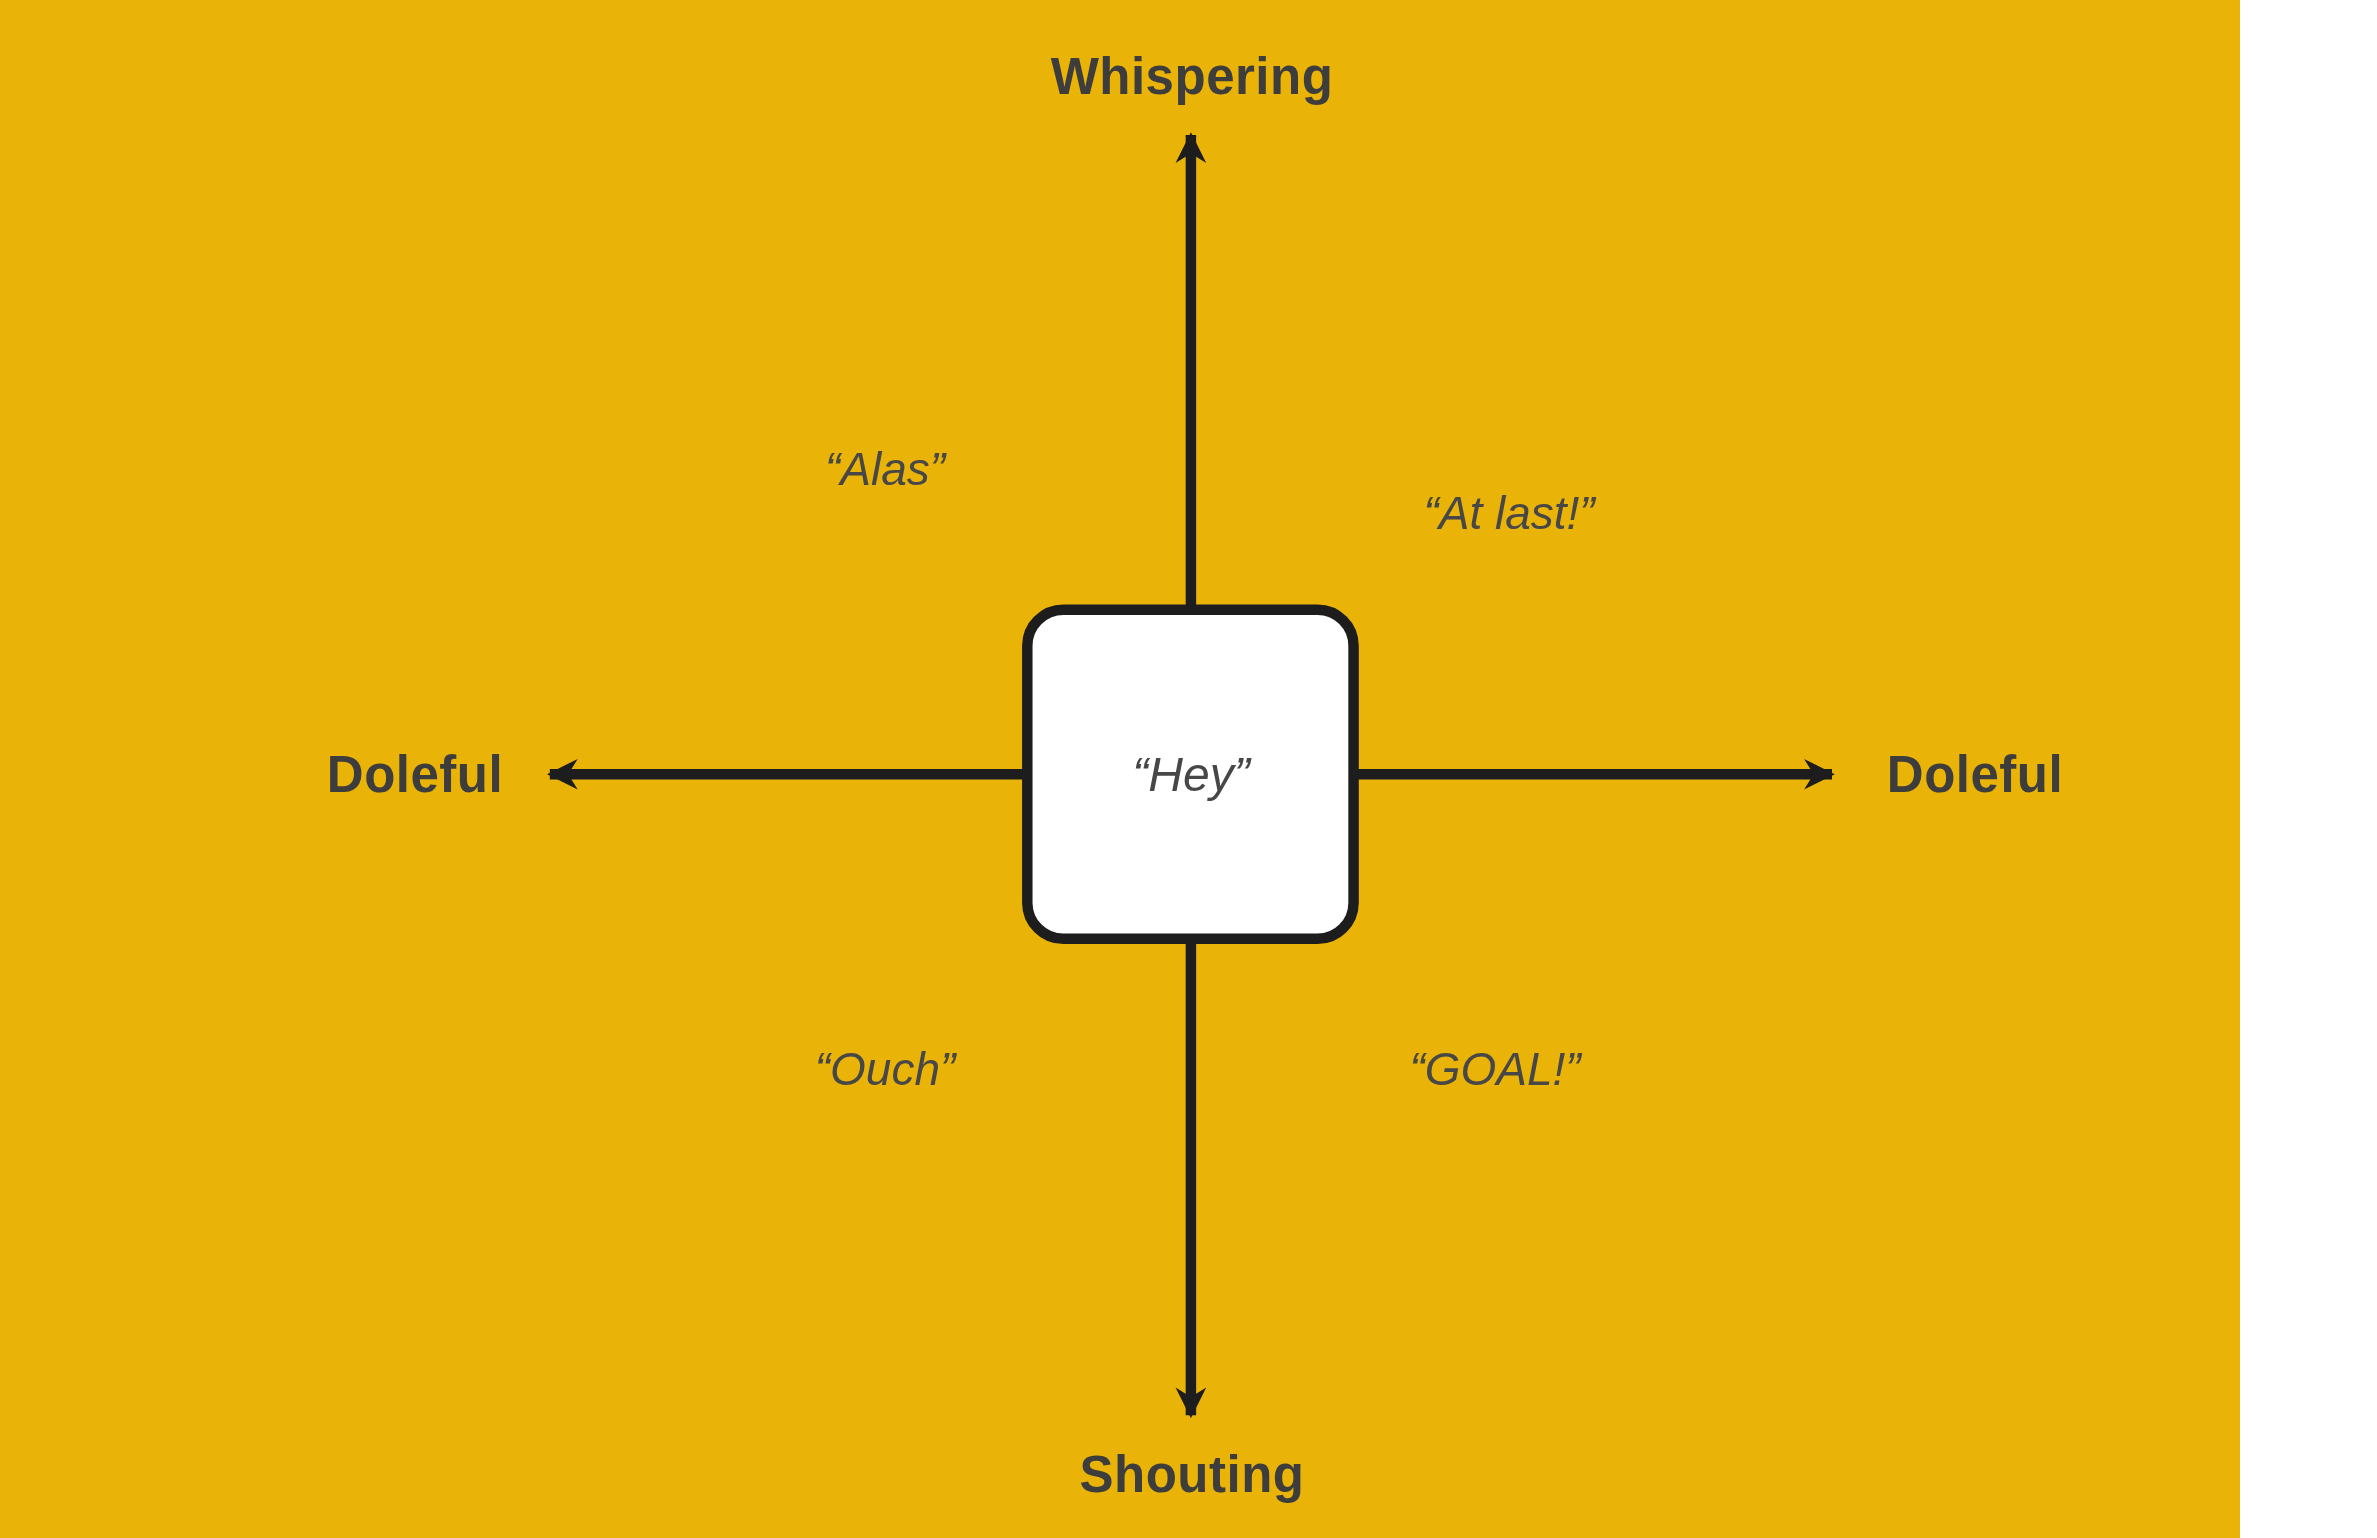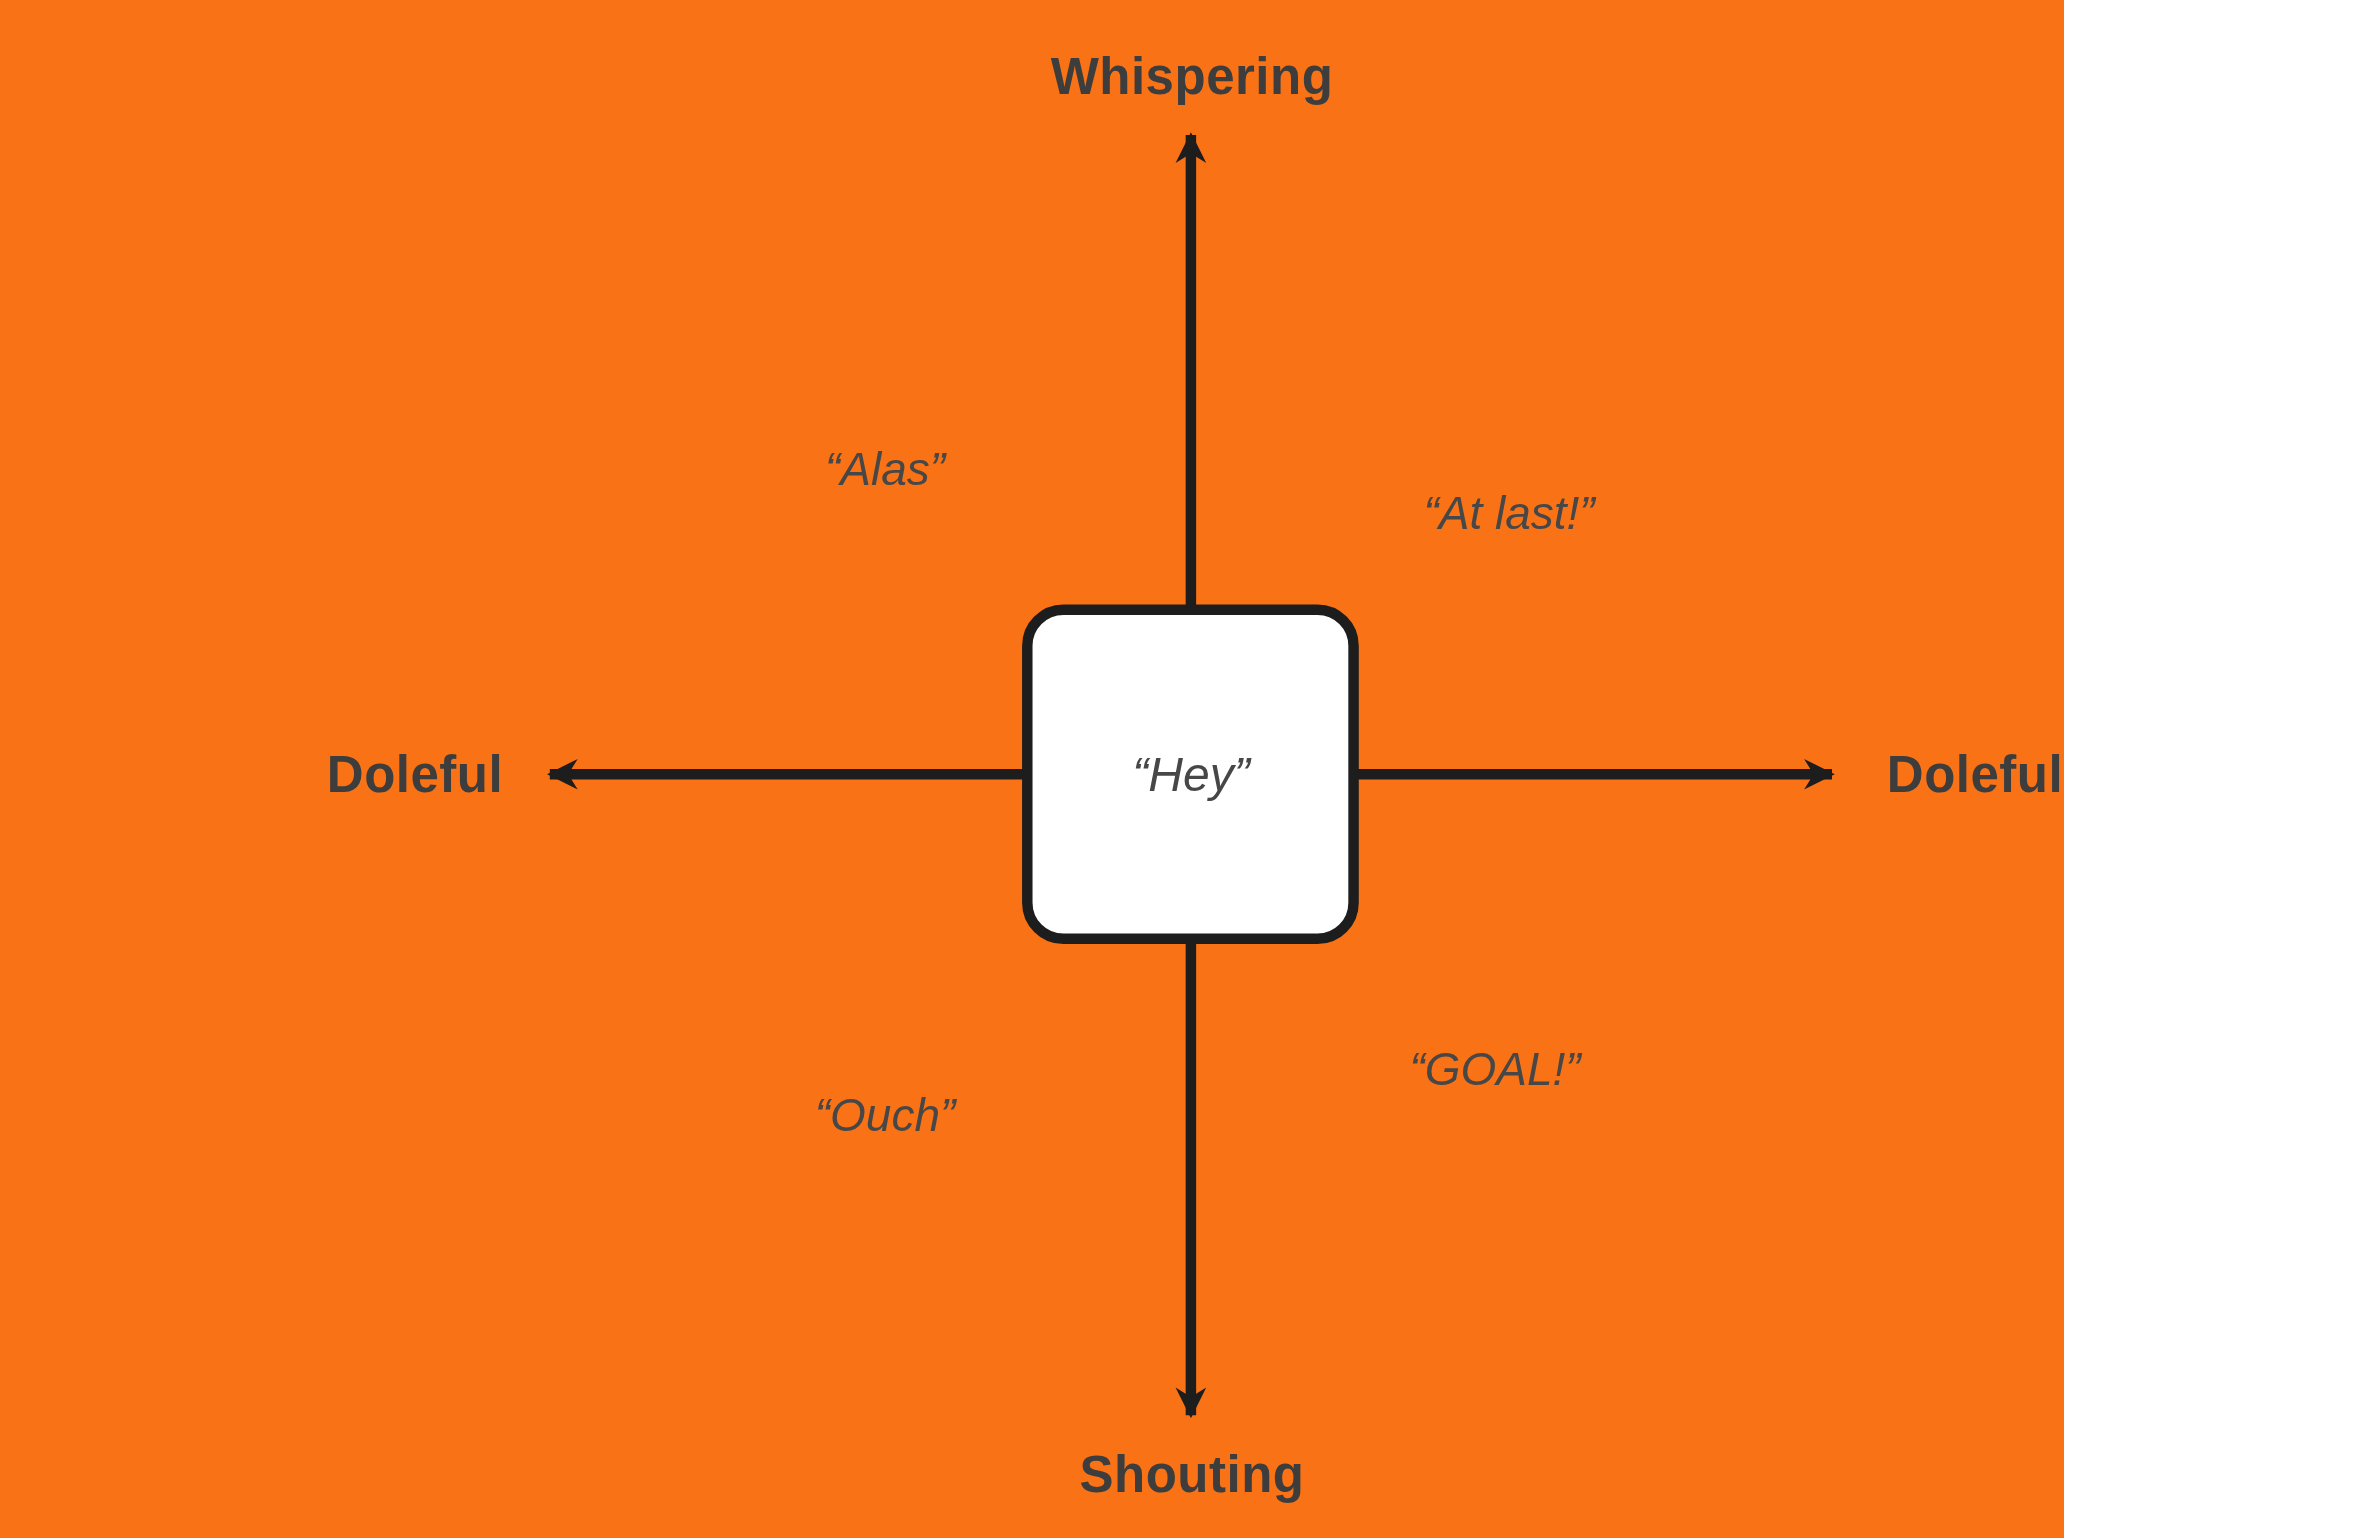--- a/index.html
+++ b/index.html
@@ -2,23 +2,23 @@
 <html style="font-size:15px"><head>
 <meta charset="utf-8">
 <style>
   html, body {
     margin: 0;
     padding: 0;
     background: #ffffff;
   }
   .canvas {
     position: relative;
-    width: 2064px;
+    width: 2240px;
     height: 1539px;
-    background: #f97316;
+    background: #eab308;
     overflow: hidden;
     font-family: "Liberation Sans", sans-serif;
   }
   .diagram-svg {
     position: absolute;
     left: 0;
     top: 0;
   }
   .label {
     position: absolute;
@@ -42,21 +42,21 @@
     font-size: 48px;
     color: #474747;
   }
   
   .pos-top      { left: 1192px; top: 76px;   }
   .pos-bottom   { left: 1192px; top: 1474px; }
   .pos-left     { left: 415px;  top: 774px;  }
   .pos-right    { left: 1975px; top: 774px;  }
   .pos-q-tl     { left: 885px;  top: 469px; text-align: right;  }
   .pos-q-tr     { left: 1509px; top: 470px; margin-top: 43px;  }
-  .pos-q-bl     { left: 885px;  top: 1069px; margin-top: 46px; }
+  .pos-q-bl     { left: 885px;  top: 1069px; }
   .pos-q-br     { left: 1495px; top: 1069px; }
   .pos-center   { left: 1191px; top: 774px;  }
 </style>
 </head>
 <body>
 
 <div class="canvas">
 
   <svg class="diagram-svg" width="2378" height="1539" viewBox="0 0 2500 1618">
     <defs>

